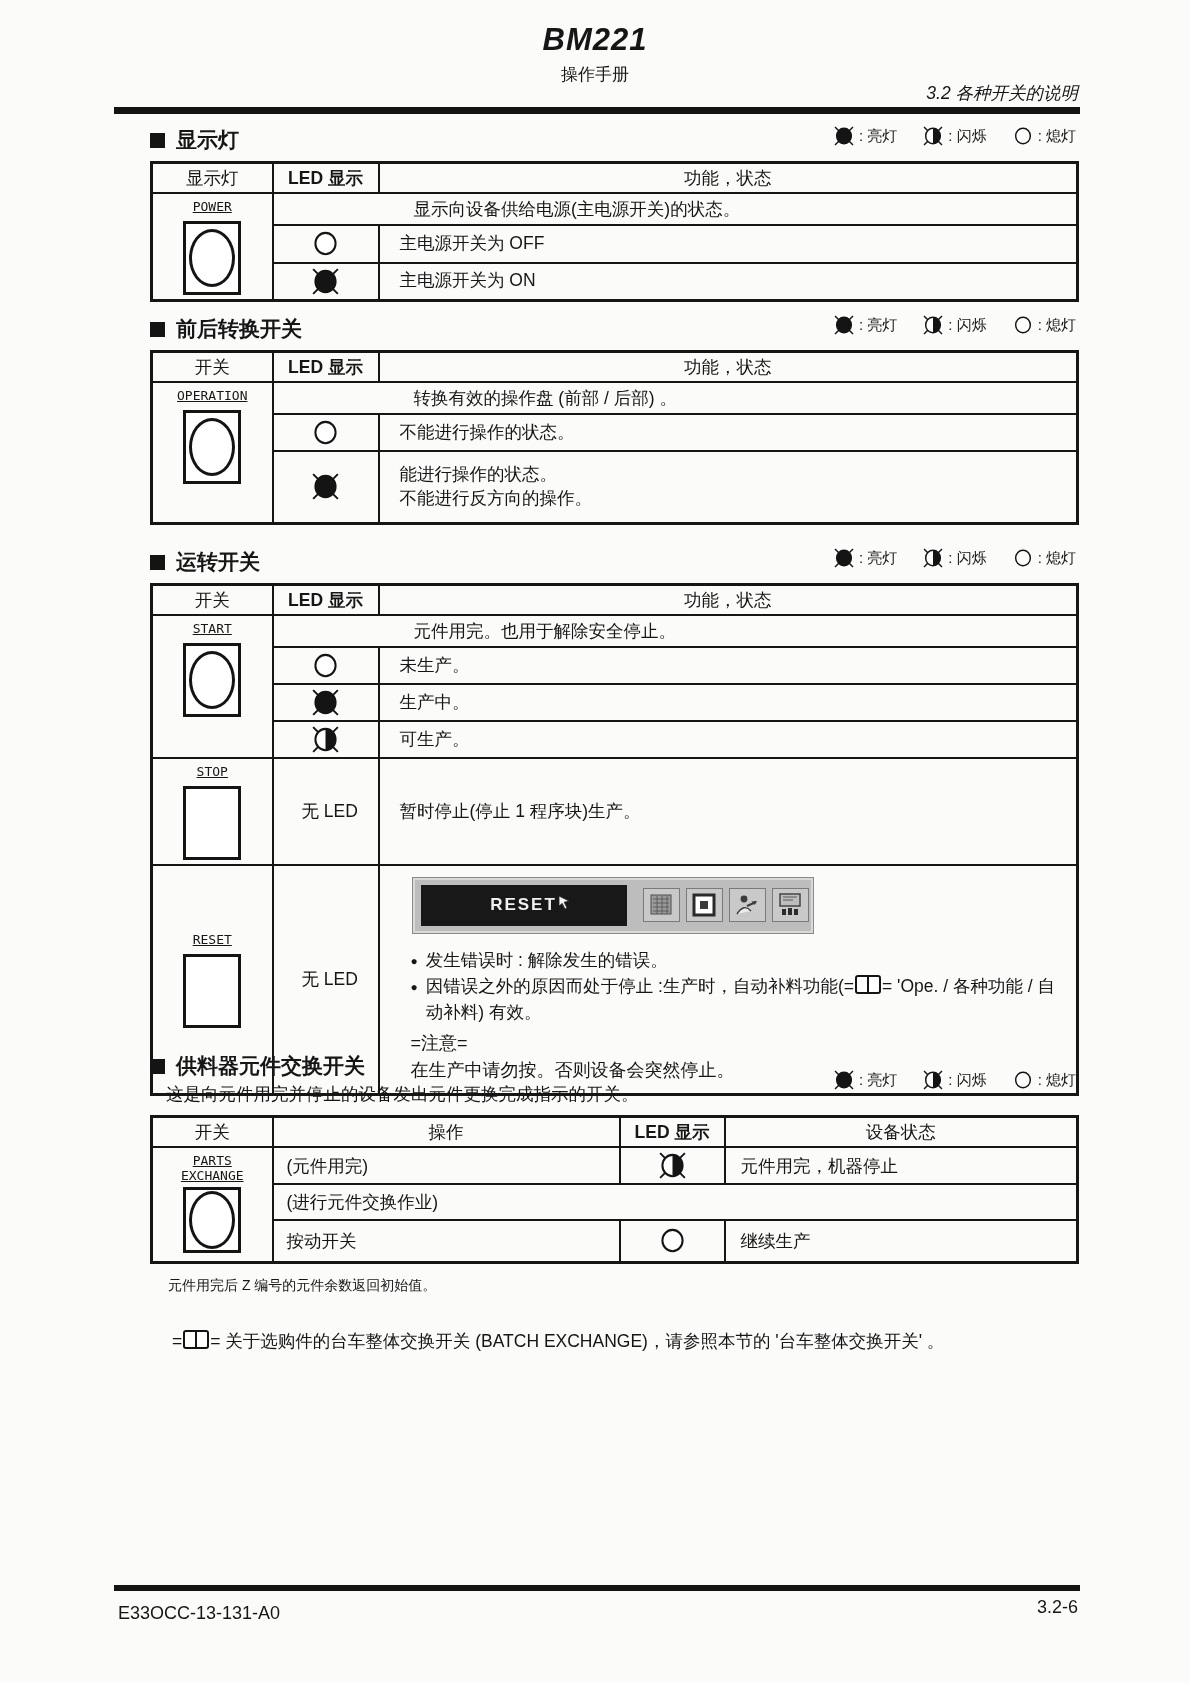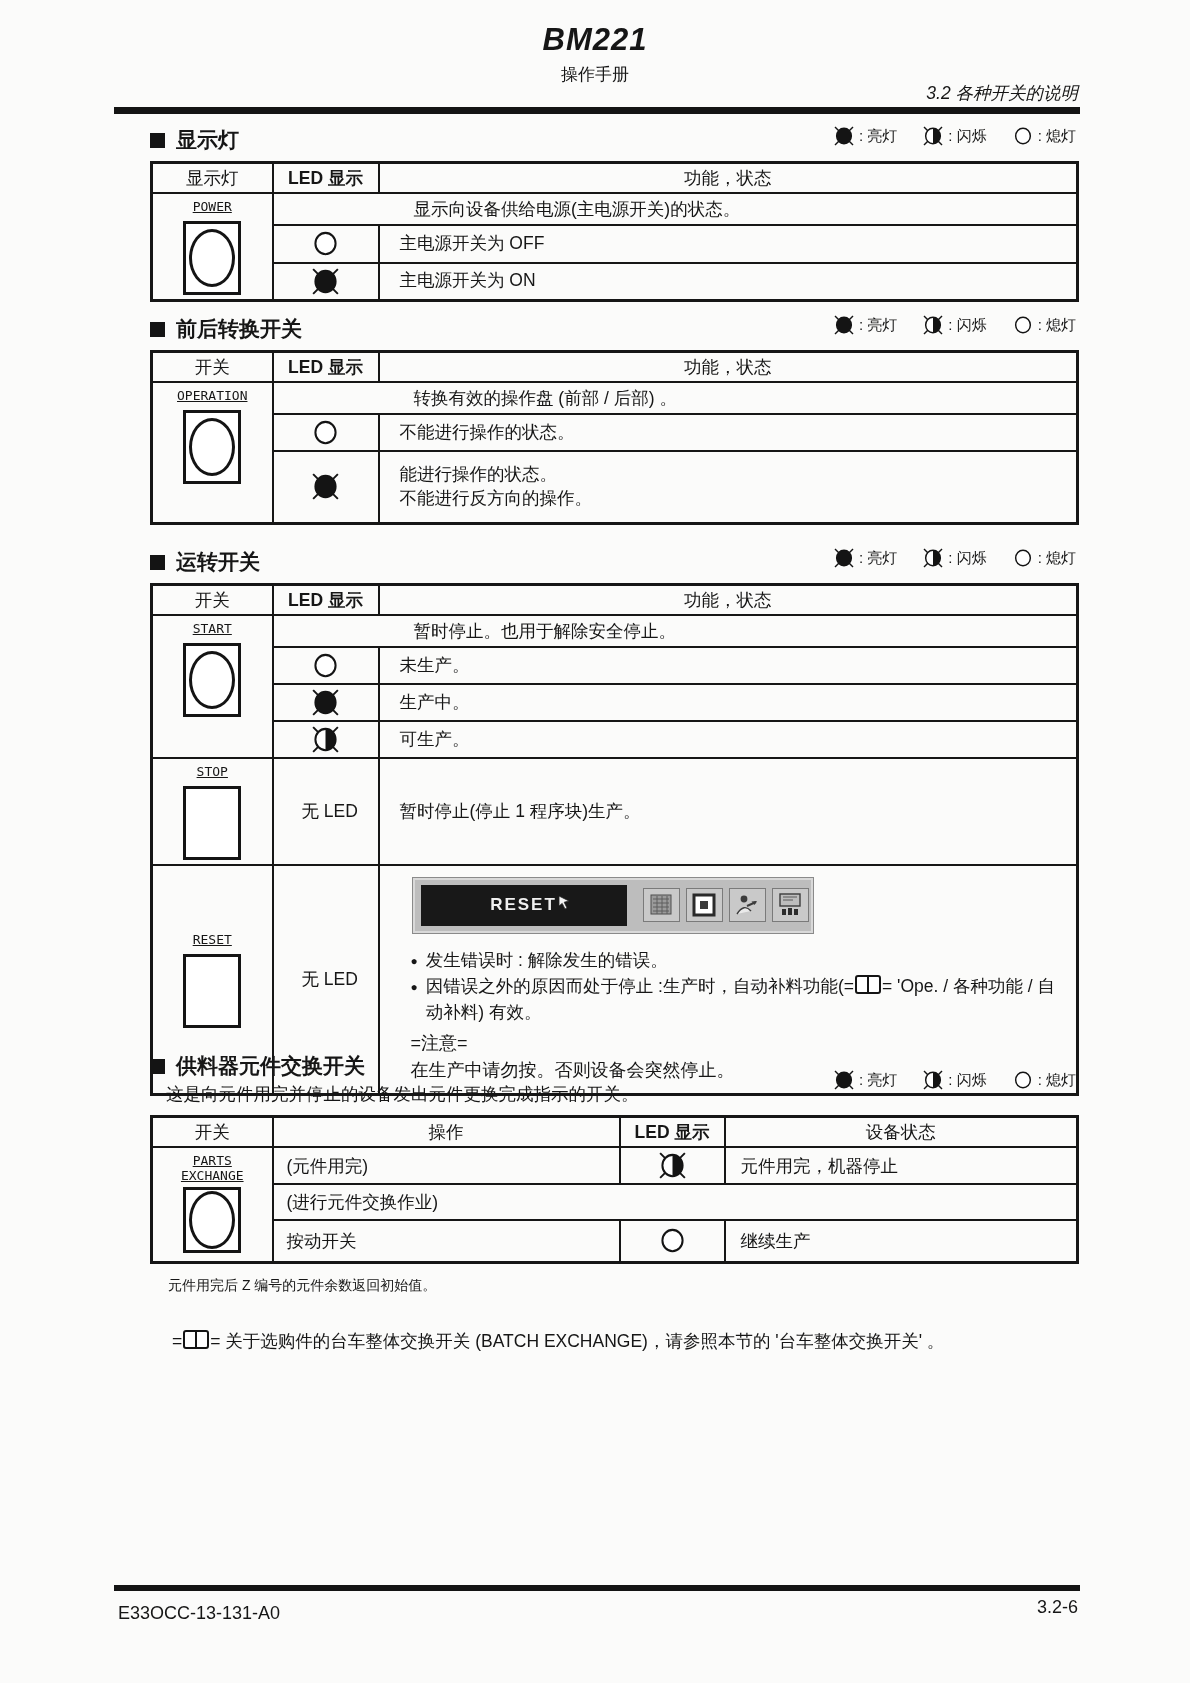--- a/index.html
+++ b/index.html
@@ -332,21 +332,21 @@
             <th>开关</th>
             <th class="led-h">LED 显示</th>
             <th>功能，状态</th>
           </tr>
 
       <tr style="height:30px">
         <td class="swcell" rowspan="4">
           <div class="sw-label">START</div>
           <div class="sw-btn round"></div>
         </td>
-        <td class="desc" colspan="2">暂时停止。也用于解除安全停止。</td>
+        <td class="desc" colspan="2">元件用完。也用于解除安全停止。</td>
       </tr>
       <tr style="height:36px">
             <td class="ledcell"><span class="led"><svg class="ledsvg" viewBox="0 0 36 36">
                   <g stroke="#141414" stroke-width="2.2" fill="none"></g>
                   <ellipse cx="18" cy="18" rx="11" ry="11.6" fill="#ffffff" stroke="#141414" stroke-width="2.2"></ellipse>
                 </svg></span></td>
             <td class="fn">未生产。</td>
           </tr>
       <tr style="height:36px">
             <td class="ledcell"><span class="led"><svg class="ledsvg" viewBox="0 0 36 36">

